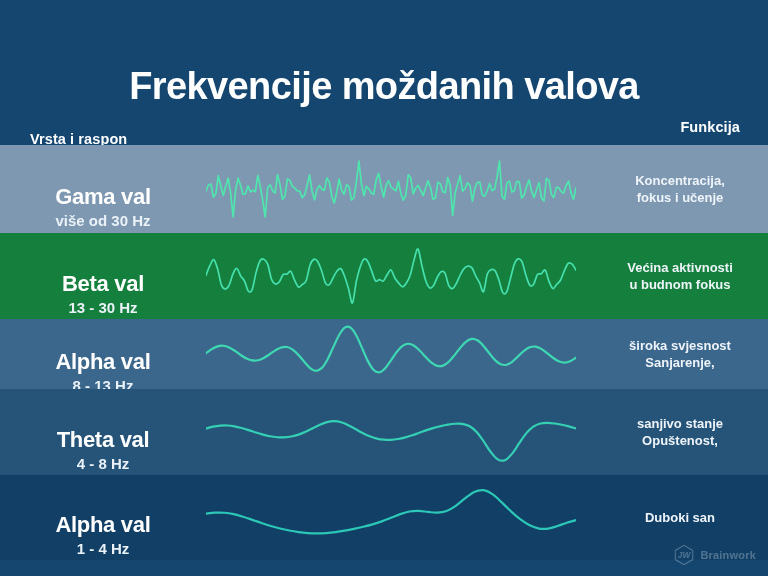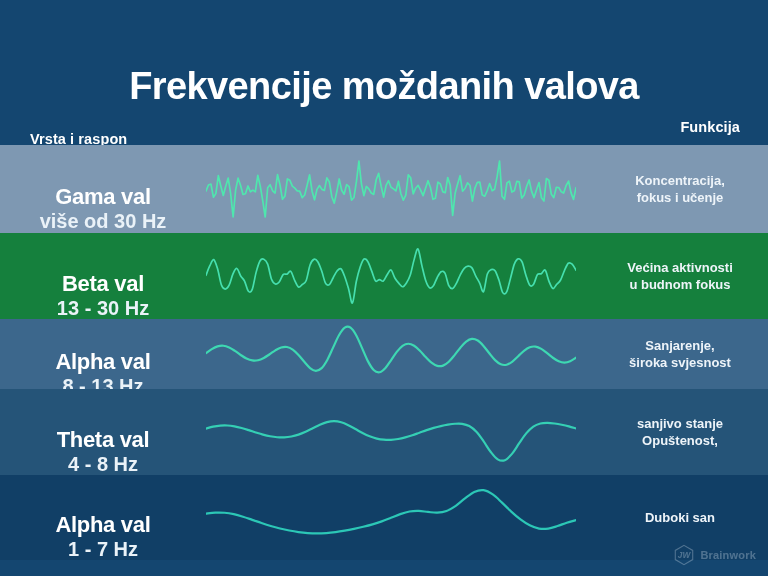--- a/index.html
+++ b/index.html
@@ -82,21 +82,21 @@
   .row-name {
     color: #ffffff;
     font-size: 22px;
     font-weight: bold;
     letter-spacing: -0.3px;
     line-height: 26px;
     white-space: nowrap;
   }
   .row-range {
     color: #eaf2f8;
-    font-size: 20px;
+    font-size: 15px;
     font-weight: bold;
     line-height: 20px;
     margin-top: 1px;
     white-space: nowrap;
   }
   .row-wave {
     flex: 1 1 auto;
     height: 100%;
     display: flex;
     align-items: center;
@@ -188,43 +188,43 @@
         <div class="row-label">
           <div class="row-name">Alpha val</div>
           <div class="row-range">8 - 13 Hz</div>
         </div>
         <div class="row-wave">
           <svg width="370" height="62" viewBox="0 0 370 62">
             <path d="M 0.00 30.21 C 0.96 29.54, 3.85 27.30, 5.78 26.16 C 7.71 25.03, 9.64 23.97, 11.56 23.40 C 13.49 22.83, 15.42 22.59, 17.34 22.76 C 19.27 22.93, 21.20 23.57, 23.13 24.42 C 25.05 25.27, 26.98 26.58, 28.91 27.84 C 30.83 29.10, 32.76 30.68, 34.69 31.96 C 36.61 33.24, 38.54 34.60, 40.47 35.52 C 42.40 36.44, 44.32 37.18, 46.25 37.46 C 48.18 37.75, 50.10 37.66, 52.03 37.24 C 53.96 36.81, 55.89 35.93, 57.81 34.93 C 59.74 33.93, 61.67 32.51, 63.59 31.24 C 65.52 29.97, 67.45 28.45, 69.38 27.33 C 71.30 26.21, 73.23 25.08, 75.16 24.53 C 77.08 23.98, 79.01 23.70, 80.94 24.04 C 82.86 24.38, 84.79 25.25, 86.72 26.56 C 88.65 27.87, 90.57 29.87, 92.50 31.91 C 94.43 33.96, 96.35 36.64, 98.28 38.83 C 100.21 41.01, 102.14 43.53, 104.06 45.03 C 105.99 46.53, 107.92 47.80, 109.84 47.82 C 111.77 47.84, 113.70 47.01, 115.63 45.15 C 117.55 43.29, 119.48 40.13, 121.41 36.67 C 123.33 33.21, 125.26 28.47, 127.19 24.40 C 129.11 20.33, 131.04 15.54, 132.97 12.25 C 134.90 8.96, 136.82 5.93, 138.75 4.67 C 140.68 3.40, 142.60 3.37, 144.53 4.67 C 146.46 5.96, 148.39 9.02, 150.31 12.43 C 152.24 15.84, 154.17 20.84, 156.09 25.13 C 158.02 29.41, 159.95 34.48, 161.88 38.12 C 163.80 41.77, 165.73 45.13, 167.66 46.98 C 169.58 48.84, 171.51 49.55, 173.44 49.25 C 175.36 48.96, 177.29 47.19, 179.22 45.19 C 181.15 43.19, 183.07 39.99, 185.00 37.26 C 186.93 34.53, 188.85 31.23, 190.78 28.82 C 192.71 26.41, 194.64 24.14, 196.56 22.79 C 198.49 21.44, 200.42 20.74, 202.34 20.74 C 204.27 20.73, 206.20 21.58, 208.13 22.76 C 210.05 23.93, 211.98 25.89, 213.91 27.77 C 215.83 29.64, 217.76 32.05, 219.69 34.03 C 221.61 36.00, 223.54 38.15, 225.47 39.61 C 227.40 41.08, 229.32 42.34, 231.25 42.83 C 233.18 43.33, 235.10 43.27, 237.03 42.59 C 238.96 41.90, 240.89 40.45, 242.81 38.71 C 244.74 36.96, 246.67 34.46, 248.59 32.12 C 250.52 29.77, 252.45 26.91, 254.38 24.66 C 256.30 22.41, 258.23 20.07, 260.16 18.62 C 262.08 17.17, 264.01 16.13, 265.94 15.95 C 267.86 15.78, 269.79 16.40, 271.72 17.56 C 273.65 18.73, 275.57 20.82, 277.50 22.93 C 279.43 25.05, 281.35 27.90, 283.28 30.26 C 285.21 32.63, 287.14 35.27, 289.06 37.12 C 290.99 38.96, 292.92 40.55, 294.84 41.32 C 296.77 42.08, 298.70 42.17, 300.63 41.71 C 302.55 41.24, 304.48 39.94, 306.41 38.53 C 308.33 37.11, 310.26 35.00, 312.19 33.22 C 314.11 31.44, 316.04 29.32, 317.97 27.83 C 319.90 26.34, 321.82 24.97, 323.75 24.26 C 325.68 23.56, 327.60 23.33, 329.53 23.60 C 331.46 23.87, 333.39 24.79, 335.31 25.87 C 337.24 26.96, 339.17 28.62, 341.09 30.11 C 343.02 31.59, 344.95 33.40, 346.88 34.77 C 348.80 36.13, 350.73 37.49, 352.66 38.29 C 354.58 39.09, 356.51 39.57, 358.44 39.56 C 360.36 39.55, 362.29 39.03, 364.22 38.23 C 366.15 37.42, 369.04 35.31, 370.00 34.72" fill="none" stroke="#3ed8b2" stroke-width="2.2" stroke-linecap="round" stroke-linejoin="round"></path>
           </svg>
         </div>
         <div class="row-func">
+          <span class="fl">široka svjesnost</span>
           <span class="fl">Sanjarenje,</span>
-          <span class="fl">široka svjesnost</span>
         </div>
       </div>
       <div class="row" style="height: 86px; background: rgb(37, 84, 120);">
         <div class="row-label">
           <div class="row-name">Theta val</div>
           <div class="row-range">4 - 8 Hz</div>
         </div>
         <div class="row-wave">
           <svg width="370" height="66" viewBox="0 0 370 66">
             <path d="M 0.00 29.57 C 1.19 29.26, 4.74 28.18, 7.12 27.69 C 9.49 27.19, 11.86 26.81, 14.23 26.61 C 16.60 26.42, 18.97 26.38, 21.35 26.50 C 23.72 26.62, 26.09 26.92, 28.46 27.33 C 30.83 27.74, 33.21 28.33, 35.58 28.97 C 37.95 29.60, 40.32 30.37, 42.69 31.12 C 45.06 31.87, 47.44 32.71, 49.81 33.46 C 52.18 34.21, 54.55 34.98, 56.92 35.62 C 59.29 36.26, 61.67 36.85, 64.04 37.29 C 66.41 37.73, 68.78 38.07, 71.15 38.25 C 73.53 38.42, 75.90 38.47, 78.27 38.34 C 80.64 38.21, 83.01 37.93, 85.38 37.47 C 87.76 37.01, 90.13 36.38, 92.50 35.59 C 94.87 34.81, 97.24 33.82, 99.62 32.76 C 101.99 31.71, 104.36 30.45, 106.73 29.28 C 109.10 28.12, 111.47 26.81, 113.85 25.78 C 116.22 24.76, 118.59 23.75, 120.96 23.15 C 123.33 22.55, 125.71 22.17, 128.08 22.19 C 130.45 22.22, 132.82 22.63, 135.19 23.30 C 137.56 23.96, 139.94 25.06, 142.31 26.19 C 144.68 27.32, 147.05 28.77, 149.42 30.07 C 151.79 31.38, 154.17 32.81, 156.54 34.02 C 158.91 35.23, 161.28 36.38, 163.65 37.30 C 166.03 38.23, 168.40 38.99, 170.77 39.56 C 173.14 40.13, 175.51 40.51, 177.88 40.72 C 180.26 40.93, 182.63 40.96, 185.00 40.84 C 187.37 40.73, 189.74 40.43, 192.12 40.03 C 194.49 39.63, 196.86 39.06, 199.23 38.42 C 201.60 37.79, 203.97 37.01, 206.35 36.22 C 208.72 35.43, 211.09 34.53, 213.46 33.69 C 215.83 32.85, 218.21 31.96, 220.58 31.16 C 222.95 30.37, 225.32 29.59, 227.69 28.91 C 230.06 28.23, 232.44 27.62, 234.81 27.08 C 237.18 26.54, 239.55 26.06, 241.92 25.67 C 244.29 25.28, 246.67 24.89, 249.04 24.75 C 251.41 24.61, 253.78 24.44, 256.15 24.83 C 258.53 25.22, 260.90 25.75, 263.27 27.08 C 265.64 28.41, 268.01 30.31, 270.38 32.83 C 272.76 35.34, 275.13 38.84, 277.50 42.17 C 279.87 45.49, 282.24 49.74, 284.62 52.77 C 286.99 55.80, 289.36 58.95, 291.73 60.36 C 294.10 61.77, 296.47 62.14, 298.85 61.23 C 301.22 60.33, 303.59 57.70, 305.96 54.91 C 308.33 52.12, 310.71 47.91, 313.08 44.49 C 315.45 41.07, 317.82 37.22, 320.19 34.40 C 322.56 31.58, 324.94 29.23, 327.31 27.58 C 329.68 25.92, 332.05 25.08, 334.42 24.46 C 336.79 23.84, 339.17 23.87, 341.54 23.88 C 343.91 23.89, 346.28 24.21, 348.65 24.52 C 351.03 24.83, 353.40 25.25, 355.77 25.72 C 358.14 26.20, 360.51 26.74, 362.88 27.37 C 365.26 27.99, 368.81 29.13, 370.00 29.48" fill="none" stroke="#35cfb4" stroke-width="2.2" stroke-linecap="round" stroke-linejoin="round"></path>
           </svg>
         </div>
         <div class="row-func">
           <span class="fl">sanjivo stanje</span>
           <span class="fl">Opuštenost,</span>
         </div>
       </div>
       <div class="row" style="height: 85px; background: rgb(17, 63, 102);">
         <div class="row-label">
           <div class="row-name">Alpha val</div>
-          <div class="row-range">1 - 7 Hz</div>
+          <div class="row-range">1 - 4 Hz</div>
         </div>
         <div class="row-wave">
           <svg width="370" height="70" viewBox="0 0 370 70">
             <path d="M 0.00 30.54 C 1.54 30.39, 6.17 29.77, 9.25 29.64 C 12.33 29.52, 15.42 29.51, 18.50 29.77 C 21.58 30.03, 24.67 30.53, 27.75 31.19 C 30.83 31.85, 33.92 32.78, 37.00 33.72 C 40.08 34.66, 43.17 35.79, 46.25 36.84 C 49.33 37.89, 52.42 39.01, 55.50 40.03 C 58.58 41.05, 61.67 42.05, 64.75 42.95 C 67.83 43.86, 70.92 44.70, 74.00 45.46 C 77.08 46.22, 80.17 46.91, 83.25 47.52 C 86.33 48.12, 89.42 48.65, 92.50 49.07 C 95.58 49.50, 98.67 49.84, 101.75 50.06 C 104.83 50.28, 107.92 50.39, 111.00 50.40 C 114.08 50.40, 117.17 50.28, 120.25 50.07 C 123.33 49.86, 126.42 49.52, 129.50 49.12 C 132.58 48.72, 135.67 48.21, 138.75 47.67 C 141.83 47.12, 144.92 46.50, 148.00 45.85 C 151.08 45.20, 154.17 44.51, 157.25 43.76 C 160.33 43.02, 163.42 42.25, 166.50 41.36 C 169.58 40.47, 172.67 39.50, 175.75 38.41 C 178.83 37.33, 181.92 36.04, 185.00 34.83 C 188.08 33.61, 191.17 32.18, 194.25 31.12 C 197.33 30.07, 200.42 29.04, 203.50 28.51 C 206.58 27.98, 209.67 27.86, 212.75 27.94 C 215.83 28.01, 218.92 28.67, 222.00 28.96 C 225.08 29.25, 228.17 29.85, 231.25 29.69 C 234.33 29.53, 237.42 29.13, 240.50 27.99 C 243.58 26.84, 246.67 24.94, 249.75 22.84 C 252.83 20.73, 255.92 17.69, 259.00 15.37 C 262.08 13.06, 265.17 10.29, 268.25 8.93 C 271.33 7.57, 274.42 6.78, 277.50 7.19 C 280.58 7.61, 283.67 9.35, 286.75 11.42 C 289.83 13.48, 292.92 16.74, 296.00 19.60 C 299.08 22.46, 302.17 25.78, 305.25 28.59 C 308.33 31.40, 311.42 34.14, 314.50 36.43 C 317.58 38.72, 320.67 40.81, 323.75 42.33 C 326.83 43.86, 329.92 45.04, 333.00 45.58 C 336.08 46.13, 339.17 46.03, 342.25 45.61 C 345.33 45.19, 348.42 44.04, 351.50 43.06 C 354.58 42.08, 357.67 40.71, 360.75 39.73 C 363.83 38.74, 368.46 37.57, 370.00 37.14" fill="none" stroke="#2cc7b6" stroke-width="2.2" stroke-linecap="round" stroke-linejoin="round"></path>
           </svg>
         </div>
         <div class="row-func">
           <span class="fl">Duboki san</span>
         </div>
       </div>

